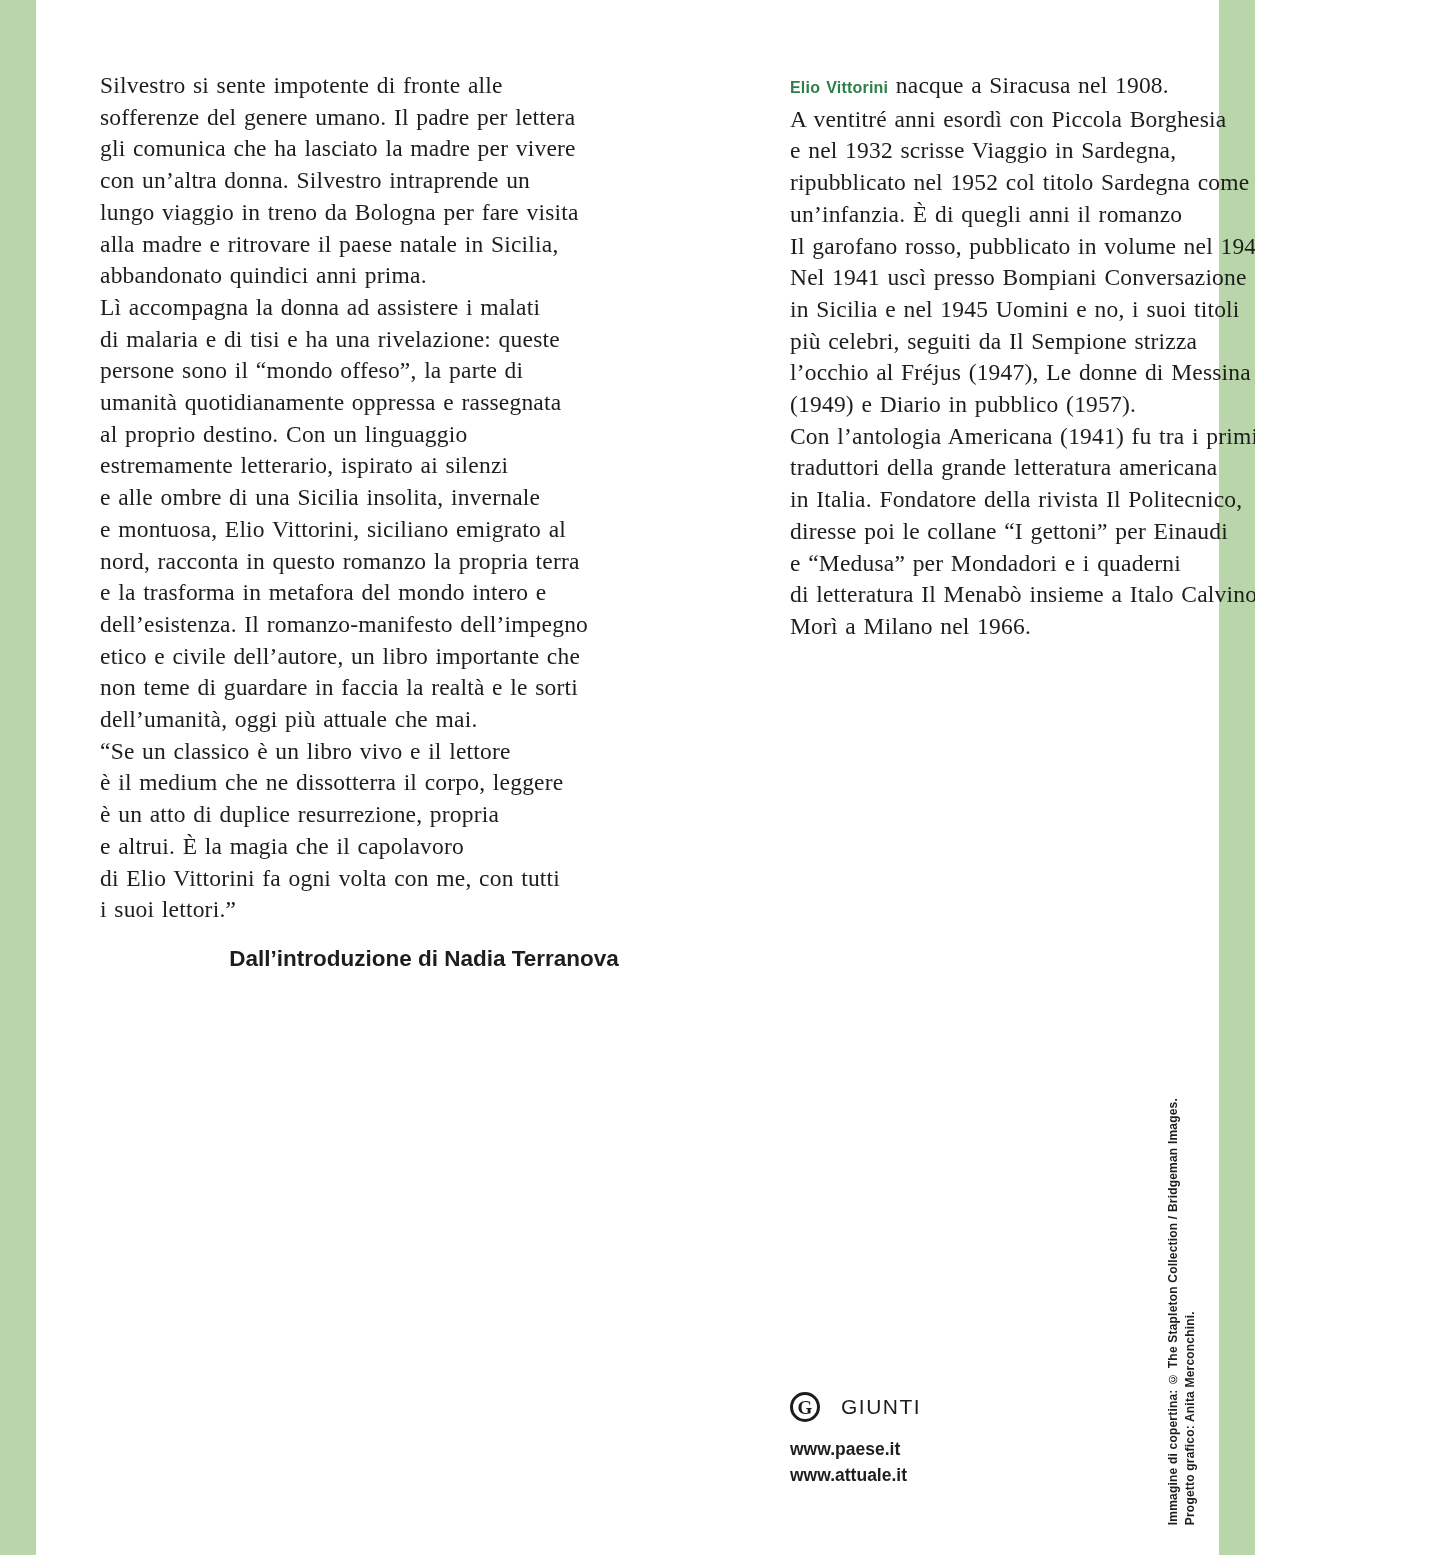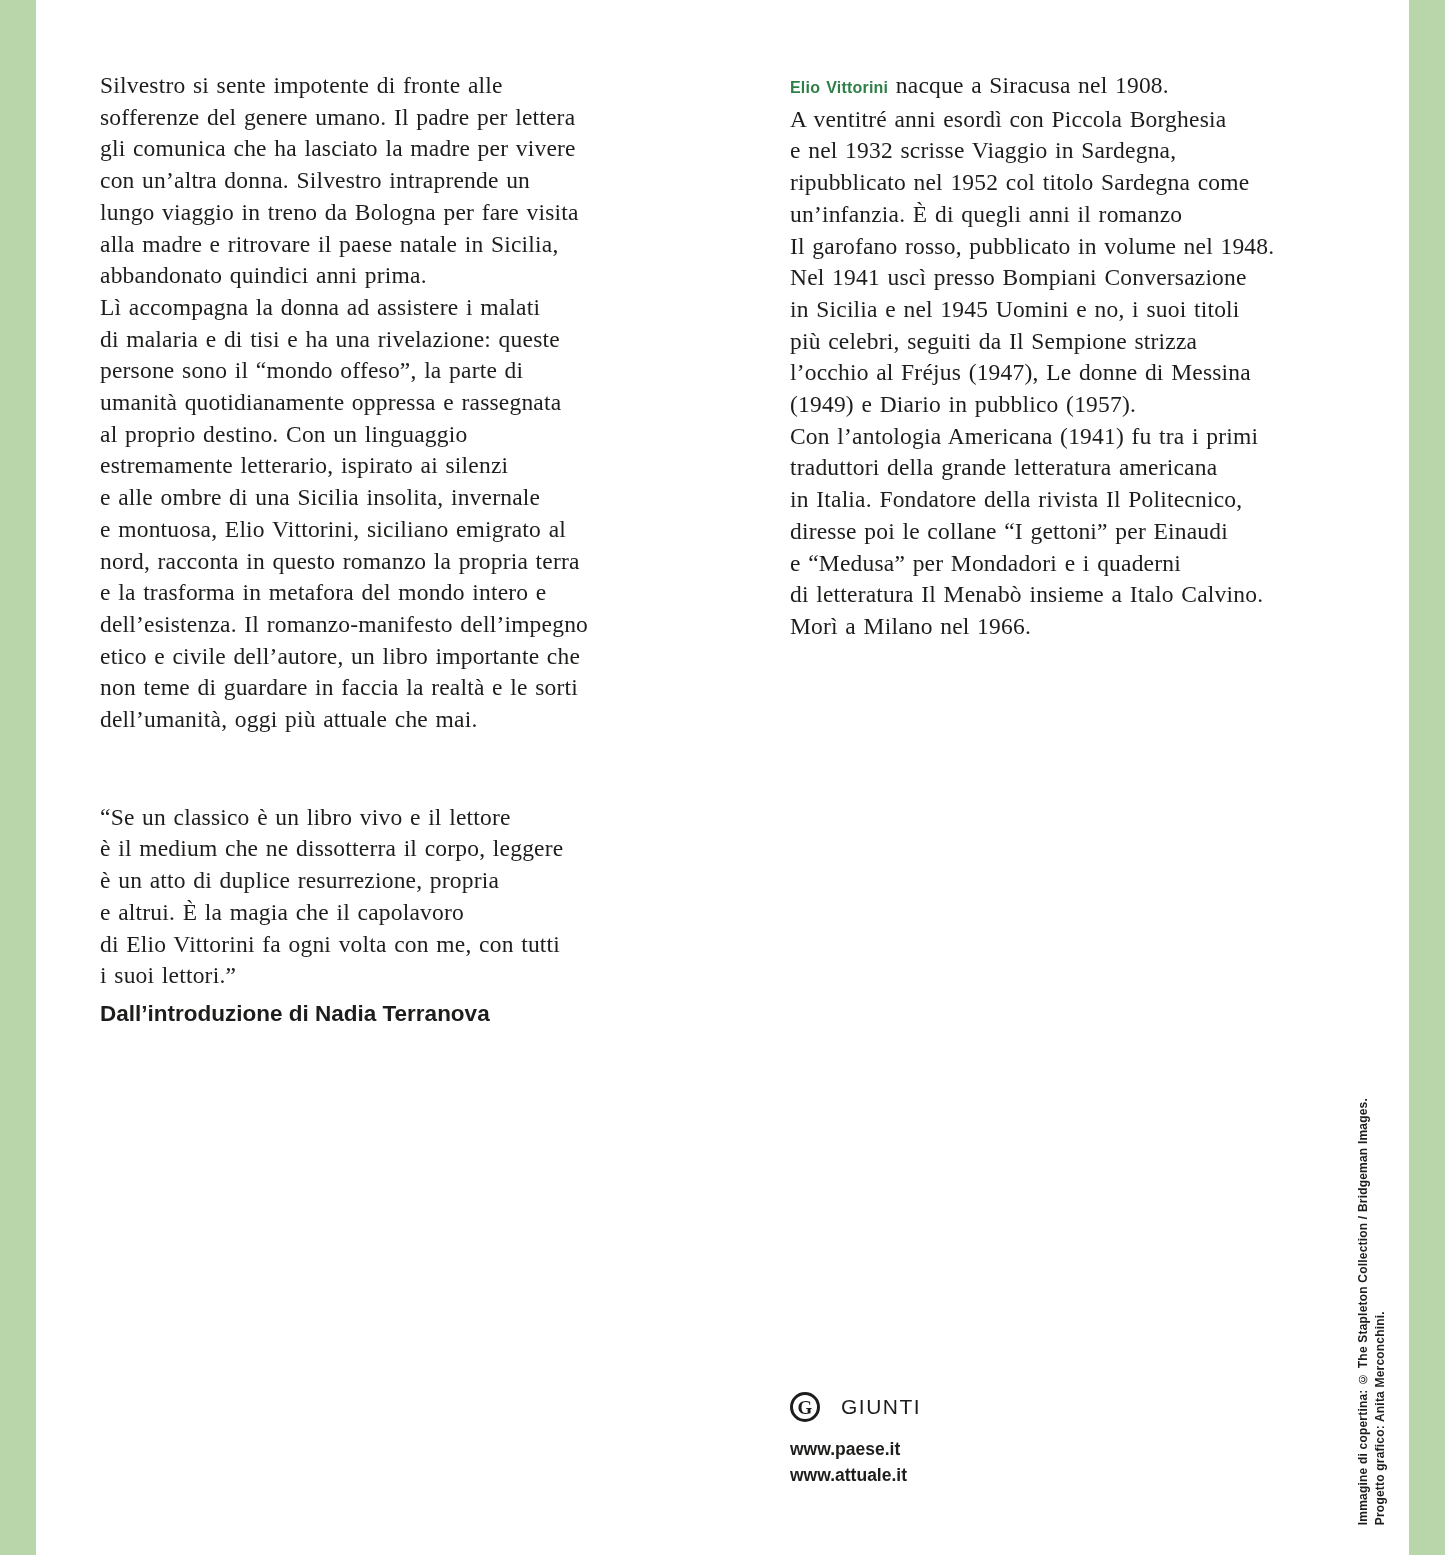--- a/index.html
+++ b/index.html
@@ -4,21 +4,21 @@
 <style>
   :root{
     --stripe:#b9d6aa;
     --accent-green:#2d7f47;
     --text:#1d1d1b;
   }
   *{margin:0;padding:0;box-sizing:border-box;}
   html,body{background:#ffffff;}
   .page{
     position:relative;
-    width:1445px;
+    width:1255px;
     height:1555px;
     background:#ffffff;
     overflow:hidden;
     font-family:"Liberation Serif", serif;
     color:var(--text);
   }
   .stripe{
     position:absolute;
     top:0;
     width:36px;
@@ -41,28 +41,28 @@
     width:610px;
   }
   .body-text{
     font-size:23.5px;
     line-height:31.7px;
     letter-spacing:0.2px;
     word-spacing:1.5px;
     white-space:pre-line;
   }
   .quote{
-    margin-top:66px;
   }
   .attribution{
-    margin-top:6px;
+    margin-top:17px;
     font-family:"Liberation Sans", sans-serif;
     font-weight:bold;
     font-size:22.5px;
     line-height:31px;
+    text-align:center;
   }
   .bio{
     font-size:23.5px;
     line-height:31.7px;
     letter-spacing:0.2px;
     word-spacing:1.5px;
   }
   .bio .it{}
   .bio .green{
     font-family:"Liberation Sans", sans-serif;

